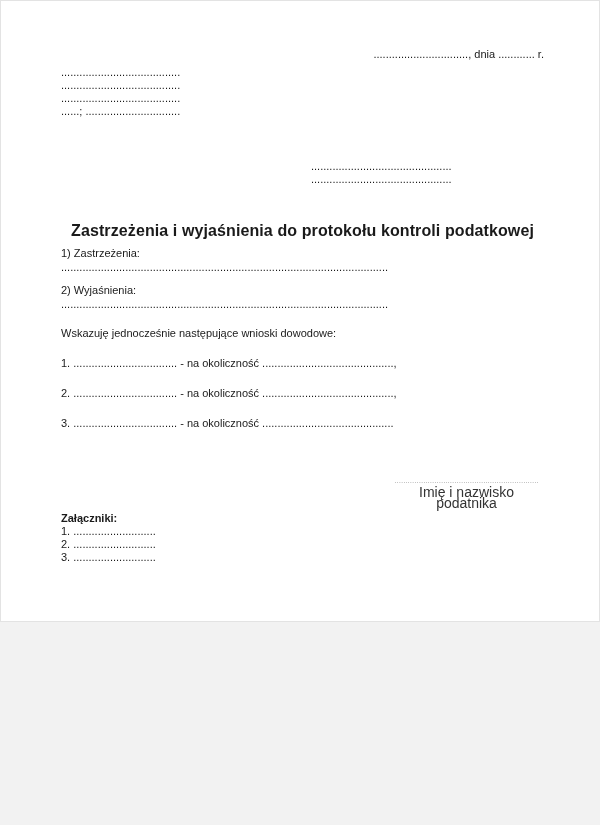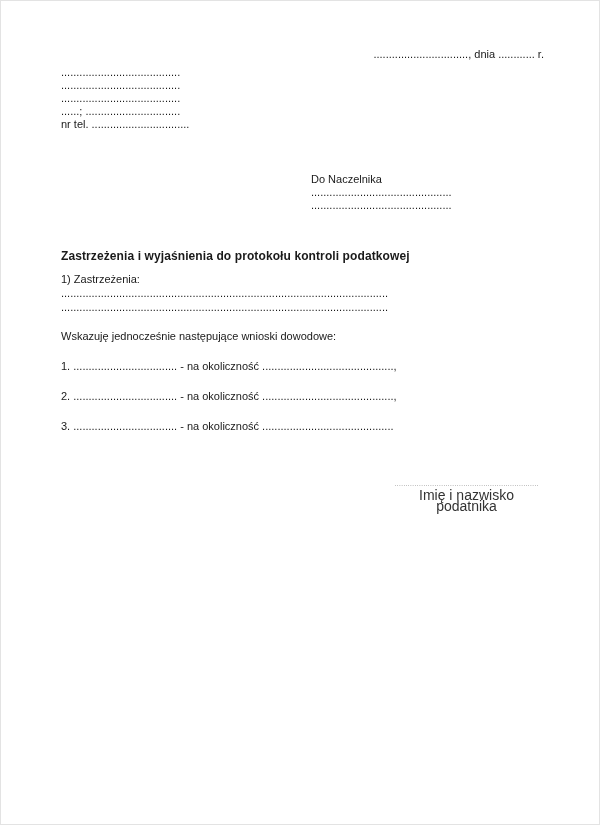--- a/index.html
+++ b/index.html
@@ -4,40 +4,40 @@
 <style>
   * { margin: 0; padding: 0; box-sizing: border-box; }
   html, body { width: 600px; height: 825px; }
   body {
     background: #f2f2f2;
     font-family: "Liberation Sans", "DejaVu Sans", sans-serif;
     color: #1a1a1a;
   }
   .page {
     width: 600px;
-    height: 825px;
+    height: 622px;
     background: #ffffff;
     border: 1px solid #e3e3e3;
     position: relative;
     overflow: hidden;
   }
   .content {
     padding: 47px 55px 0 60px;
     font-size: 11px;
     line-height: 13px;
   }
   .date-line { text-align: right; white-space: nowrap; }
   .sender { margin-top: 5px; }
   .sender .sender-line { line-height: 13px; white-space: nowrap; }
   .addressee { margin-top: 42px; margin-left: 250px; }
   .addressee div { line-height: 13px; white-space: nowrap; }
   .doc-title {
     margin-top: 38px;
-    text-align: left;
-    font-size: 12px;
+    text-align: center;
+    font-size: 16px;
     font-weight: bold;
     letter-spacing: 0.1px;
   }
   .intro { margin-top: 40px; line-height: 14px; }
   .section-label { margin-top: 10px; }
   .fill-line { line-height: 14px; overflow: hidden; white-space: nowrap; }
   .evidence-intro { margin-top: 16px; }
   .evidence-item { margin-top: 17px; white-space: nowrap; overflow: hidden; }
   .closing { margin-top: 14px; line-height: 14px; }
   .signature {
@@ -64,48 +64,53 @@
 <div class="page">
   <div class="content">
 
     <div class="date-line">..............................., dnia ............ r.</div>
 
     <div class="sender">
       <div class="sender-line">.......................................</div>
       <div class="sender-line">.......................................</div>
       <div class="sender-line">.......................................</div>
       <div class="sender-line">......; ...............................</div>
-      <div class="sender-line">nr tel. ................................</div>
     </div>
 
     <div class="addressee">
-      <div>Do Naczelnika</div>
       <div>..............................................</div>
       <div>..............................................</div>
     </div>
 
     <div class="doc-title">Zastrzeżenia i wyjaśnienia do protokołu kontroli podatkowej</div>
 
 
     <div class="section">
       <div class="section-label">1) Zastrzeżenia:</div>
       <div class="fill-line">...........................................................................................................</div>
     </div>
 
     <div class="section">
+      <div class="section-label">2) Wyjaśnienia:</div>
       <div class="fill-line">...........................................................................................................</div>
     </div>
 
     <div class="evidence-intro">Wskazuję jednocześnie następujące wnioski dowodowe:</div>
 
     <div class="evidence-item">1. .................................. - na okoliczność ...........................................,</div>
     <div class="evidence-item">2. .................................. - na okoliczność ...........................................,</div>
     <div class="evidence-item">3. .................................. - na okoliczność ...........................................</div>
 
 
     <div class="signature">
       <div class="sig-line">.................................................................</div>
       <div class="sig-caption">Imię i nazwisko podatnika</div>
     </div>
 
+    <div class="attachments">
+      <div class="attachments-label">Załączniki:</div>
+      <div class="attachment-item">1. ...........................</div>
+      <div class="attachment-item">2. ...........................</div>
+      <div class="attachment-item">3. ...........................</div>
+    </div>
 
   </div>
 </div>
 
 </body></html>

